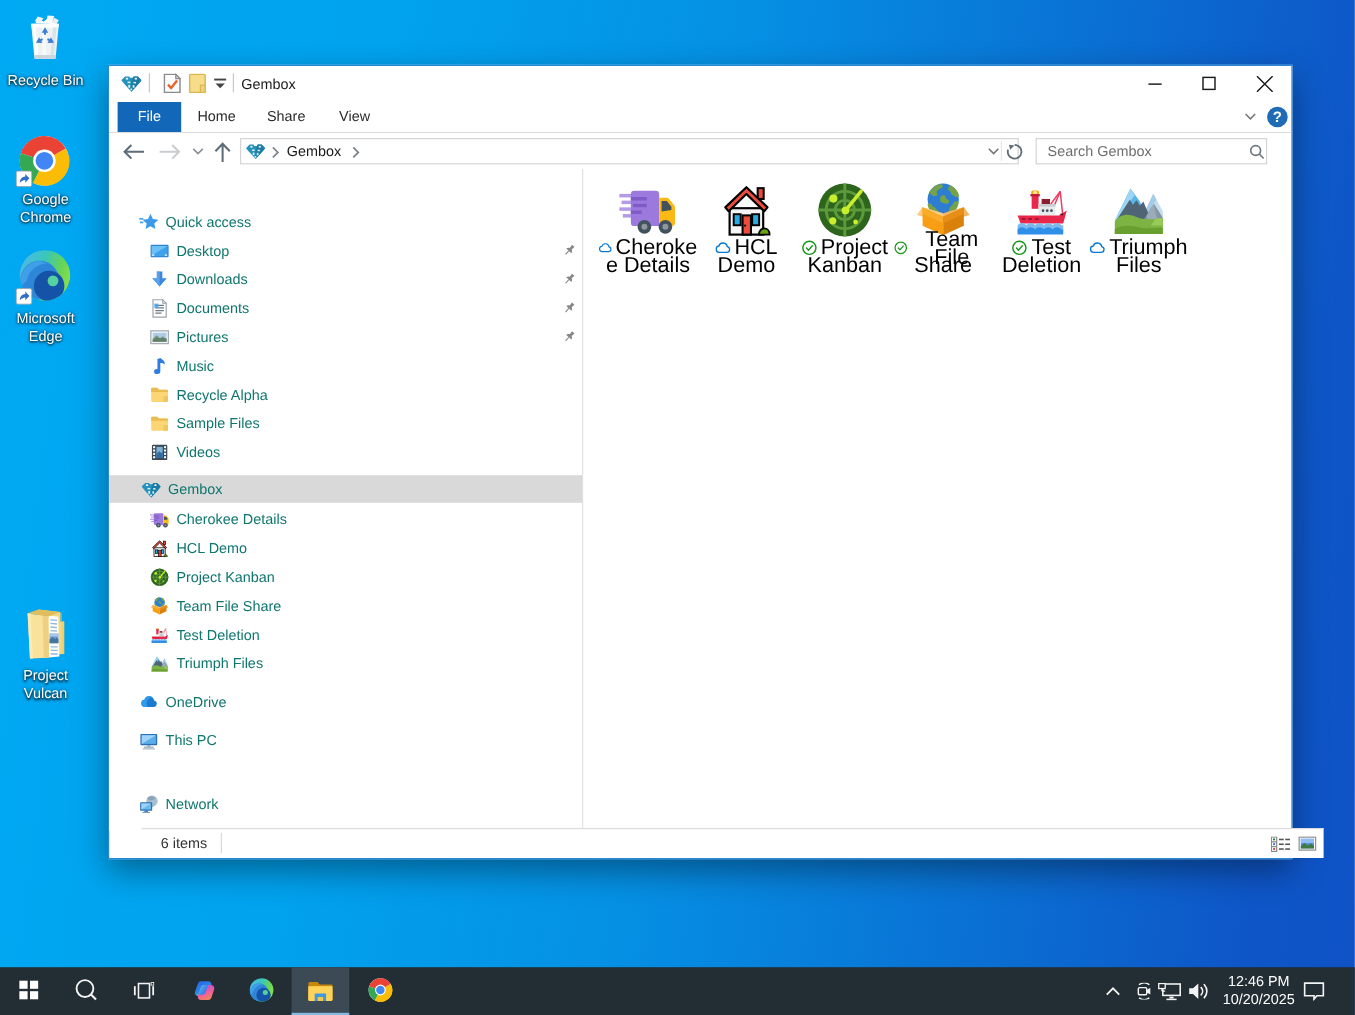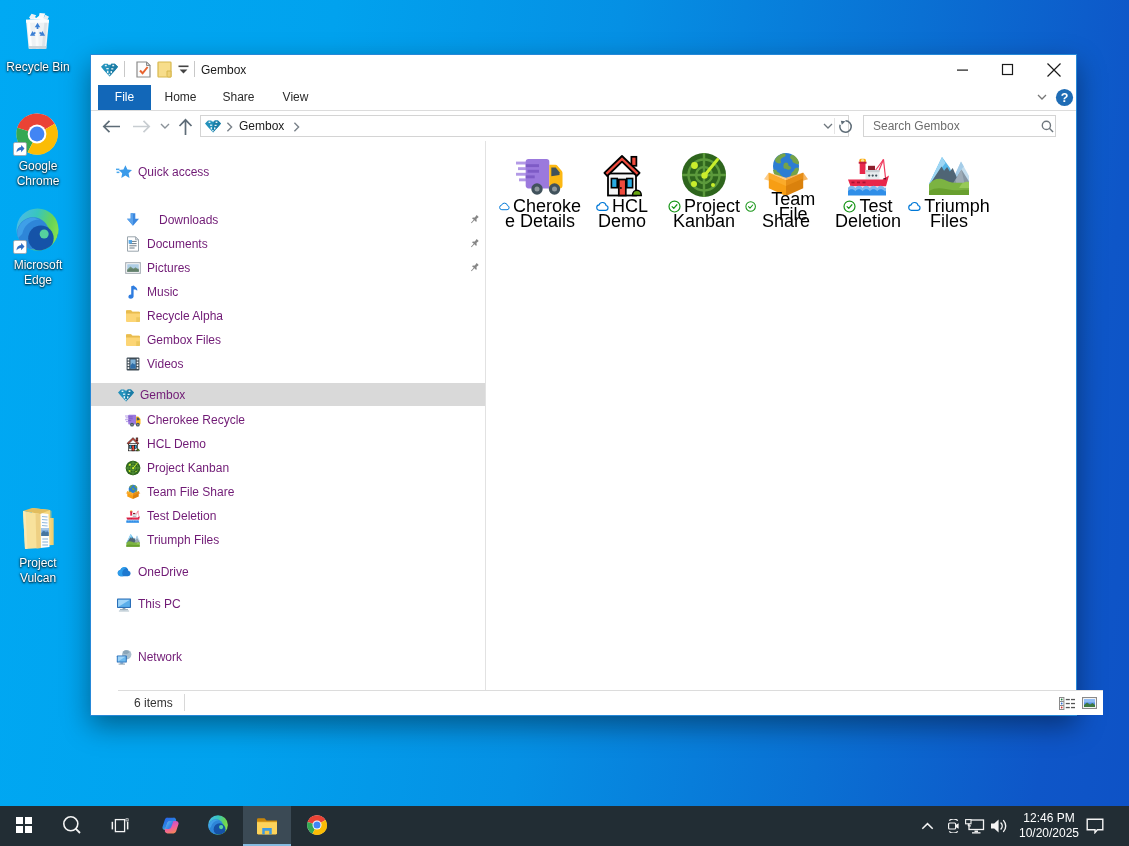--- a/index.html
+++ b/index.html
@@ -14,21 +14,21 @@
 
 #win { position:absolute; left:90px; top:54px; width:987px; height:662px; background:#fff;
   border:1px solid #2688d8; box-shadow:0 10px 26px rgba(0,0,0,.4); }
 #titlebar { position:absolute; left:0; top:0; width:100%; height:30px; background:#fff; }
 #tabrow { position:absolute; left:0; top:30px; width:100%; height:26px; background:#fff; border-bottom:1px solid #dcdcdc; }
 .tab { position:absolute; top:0; height:25px; line-height:25px; font-size:12px; color:#2b2b2b; text-align:center; }
 #filetab { left:7px; width:53px; background:#1267b8; color:#fff; }
 #addrrow { position:absolute; left:0; top:56px; width:100%; height:30px; background:#fff; }
 #body { position:absolute; left:0; top:86px; width:100%; height:551px; background:#fff; }
 #nav { position:absolute; left:0; top:0; width:395px; height:551px; background:#fff; border-right:1px solid #e2e2e2; }
-.nrow { position:absolute; height:24px; font-size:12px; color:#701a75; white-space:nowrap; }
+.nrow { position:absolute; height:24px; font-size:12px; color:#0f766e; white-space:nowrap;margin-top:13px; }
 .nrow .lbl { position:absolute; top:5px; }
 #statusbar { position:absolute; left:0; bottom:0; width:100%; height:25px; background:#fff; border-top:1px solid #dcdcdc; font-size:12px; color:#333;margin-left:27px; }
 
 
 .tile { position:absolute; width:82px; text-align:center; font-size:18px; color:#000; line-height:15px; }
 .tile .ic { margin:0 auto; width:48px; height:48px; }
 .tl1 { display:flex; justify-content:center; align-items:center; gap:3px; margin-top:-2px; height:15px;}
 
 
 #taskbar { position:absolute; left:0; top:806px; width:1129px; height:40px; background:#222d34; }
@@ -477,25 +477,34 @@
       </div>
     </div>
     <div id="body">
       <div id="nav">
         <div class="nrow" style="top:19px; left:0; width:100%;">
             <svg class="abs" style="left:25px; top:4px;" width="16" height="16">
               <use href="#qstar"></use>
             </svg>
             <span class="lbl" style="left:47px;">Quick access</span>
           </div>
+        <div class="nrow" style="top:43px; left:0; width:100%;">
+            <svg class="abs" style="left:34px; top:4px;" width="16" height="16">
+              <use href="#mondesk"></use>
+            </svg>
+            <span class="lbl" style="left:56px;">Desktop</span>
+            <svg class="abs" style="left:378px; top:6px;" width="11" height="11">
+              <use href="#pin"></use>
+            </svg>
+          </div>
         <div class="nrow" style="top:67px; left:0; width:100%;">
             <svg class="abs" style="left:34px; top:4px;" width="16" height="16">
               <use href="#dlarrow"></use>
             </svg>
-            <span class="lbl" style="left:68px;text-align:center;">Downloads</span>
+            <span class="lbl" style="left:56px;text-align:center;">Downloads</span>
             <svg class="abs" style="left:378px; top:6px;" width="11" height="11">
               <use href="#pin"></use>
             </svg>
           </div>
         <div class="nrow" style="top:91px; left:0; width:100%;">
             <svg class="abs" style="left:34px; top:4px;" width="16" height="16">
               <use href="#docicon"></use>
             </svg>
             <span class="lbl" style="left:56px;">Documents</span>
             <svg class="abs" style="left:378px; top:6px;" width="11" height="11">
@@ -520,39 +529,39 @@
         <div class="nrow" style="top:163px; left:0; width:100%;">
             <svg class="abs" style="left:34px; top:4px;" width="16" height="16">
               <use href="#folder"></use>
             </svg>
             <span class="lbl" style="left:56px;">Recycle Alpha</span>
           </div>
         <div class="nrow" style="top:187px; left:0; width:100%;">
             <svg class="abs" style="left:34px; top:4px;" width="16" height="16">
               <use href="#folder"></use>
             </svg>
-            <span class="lbl" style="left:56px;">Gembox Files</span>
+            <span class="lbl" style="left:56px;">Sample Files</span>
           </div>
         <div class="nrow" style="top:211px; left:0; width:100%;">
             <svg class="abs" style="left:34px; top:4px;" width="16" height="16">
               <use href="#videoicon"></use>
             </svg>
             <span class="lbl" style="left:56px;">Videos</span>
           </div>
         <div class="nrow" style="top:242px; left:0; width:100%; background:#d9d9d9; height:23px;">
             <svg class="abs" style="left:27px; top:5px;" width="16" height="14">
               <use href="#gem"></use>
             </svg>
             <span class="lbl" style="left:49px;">Gembox</span>
           </div>
         <div class="nrow" style="top:267px; left:0; width:100%;">
             <svg class="abs" style="left:34px; top:4px;" width="16" height="16">
               <use href="#truck"></use>
             </svg>
-            <span class="lbl" style="left:56px;">Cherokee Recycle</span>
+            <span class="lbl" style="left:56px;">Cherokee Details</span>
           </div>
         <div class="nrow" style="top:291px; left:0; width:100%;">
             <svg class="abs" style="left:34px; top:4px;" width="16" height="16">
               <use href="#house"></use>
             </svg>
             <span class="lbl" style="left:56px;">HCL Demo</span>
           </div>
         <div class="nrow" style="top:315px; left:0; width:100%;">
             <svg class="abs" style="left:34px; top:4px;" width="16" height="16">
               <use href="#radar"></use>

